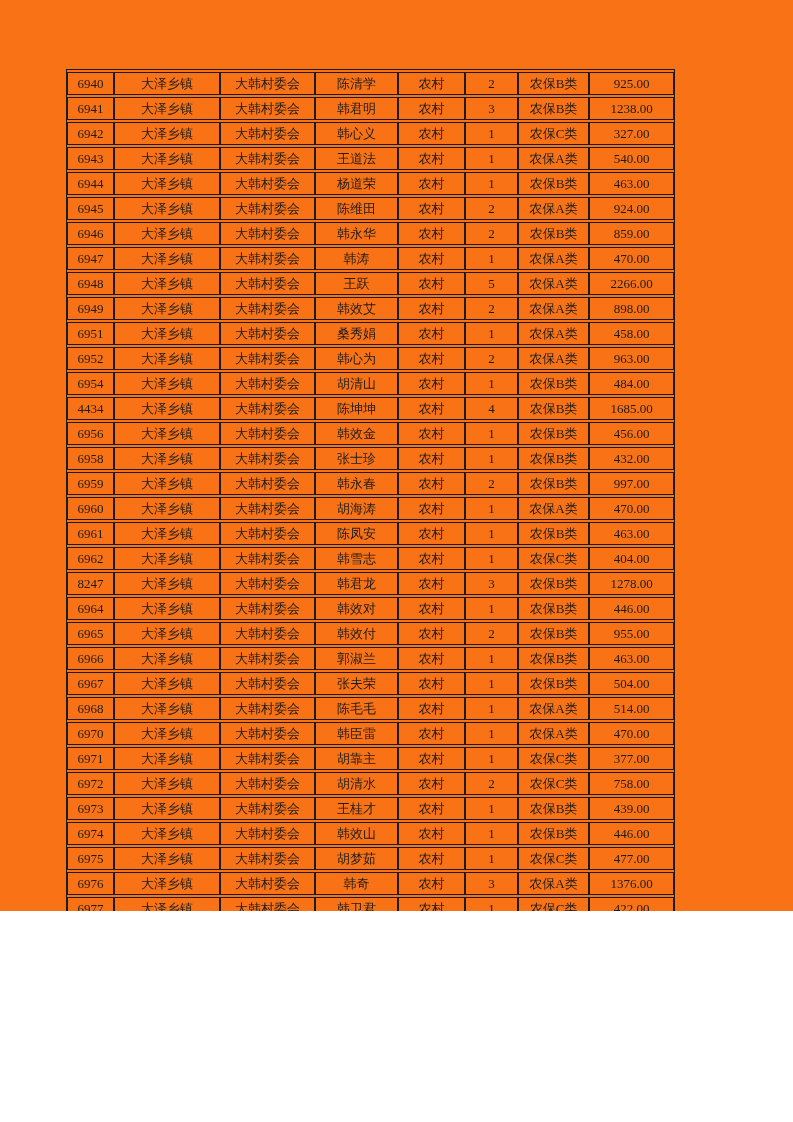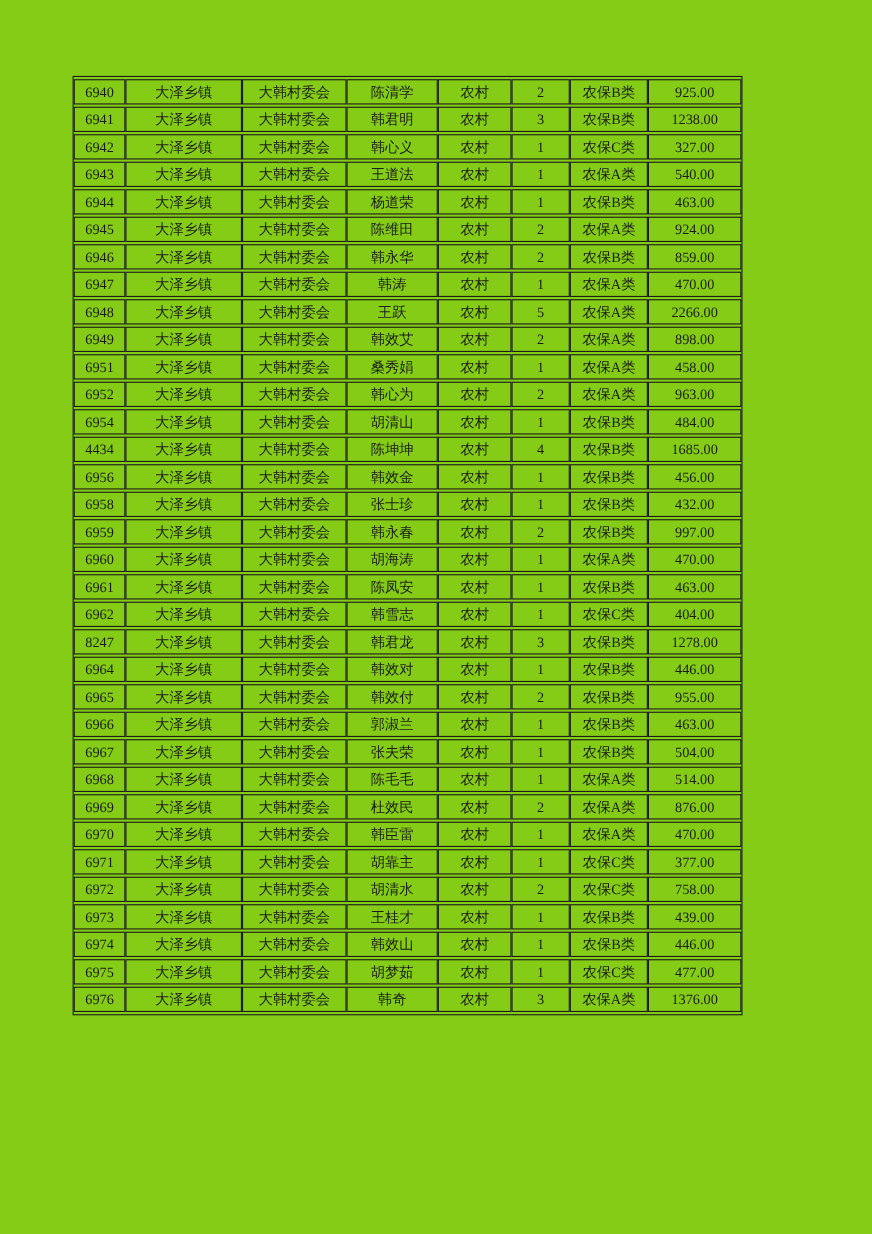--- a/index.html
+++ b/index.html
@@ -6,22 +6,22 @@
     margin: 0;
     padding: 0;
     width: 793px;
     height: 1122px;
     background: #ffffff;
     font-family: "Liberation Serif", "DejaVu Serif", serif;
   }
   .page {
     position: relative;
     width: 793px;
-    height: 1122px;
-    background: #84cc16;
+    height: 911px;
+    background: #f97316;
     overflow: hidden;
   }
   table.roster {
     position: absolute;
     left: 66px;
     top: 69px;
     width: 607px;
     border-collapse: separate;
     border-spacing: 0 2px;
     table-layout: fixed;
@@ -319,30 +319,20 @@
         <td>6968</td>
         <td>大泽乡镇</td>
         <td>大韩村委会</td>
         <td>陈毛毛</td>
         <td>农村</td>
         <td>1</td>
         <td>农保A类</td>
         <td>514.00</td>
       </tr>
         <tr>
-        <td>6969</td>
-        <td>大泽乡镇</td>
-        <td>大韩村委会</td>
-        <td>杜效民</td>
-        <td>农村</td>
-        <td>2</td>
-        <td>农保A类</td>
-        <td>876.00</td>
-      </tr>
-        <tr>
         <td>6970</td>
         <td>大泽乡镇</td>
         <td>大韩村委会</td>
         <td>韩臣雷</td>
         <td>农村</td>
         <td>1</td>
         <td>农保A类</td>
         <td>470.00</td>
       </tr>
         <tr>
@@ -397,16 +387,26 @@
       </tr>
         <tr>
         <td>6976</td>
         <td>大泽乡镇</td>
         <td>大韩村委会</td>
         <td>韩奇</td>
         <td>农村</td>
         <td>3</td>
         <td>农保A类</td>
         <td>1376.00</td>
+      </tr>
+        <tr>
+        <td>6977</td>
+        <td>大泽乡镇</td>
+        <td>大韩村委会</td>
+        <td>韩卫君</td>
+        <td>农村</td>
+        <td>1</td>
+        <td>农保C类</td>
+        <td>422.00</td>
       </tr>
       </tbody>
   </table>
 </div>
 
 </body></html>

